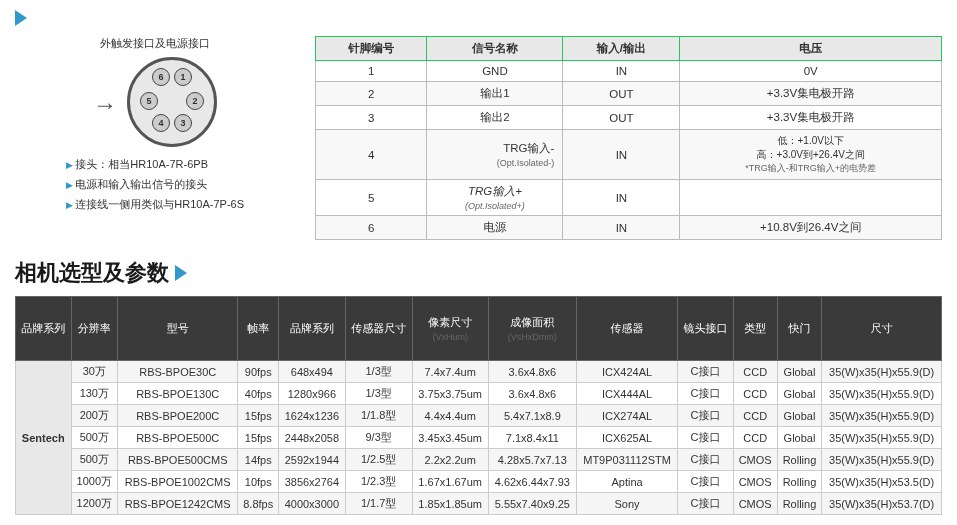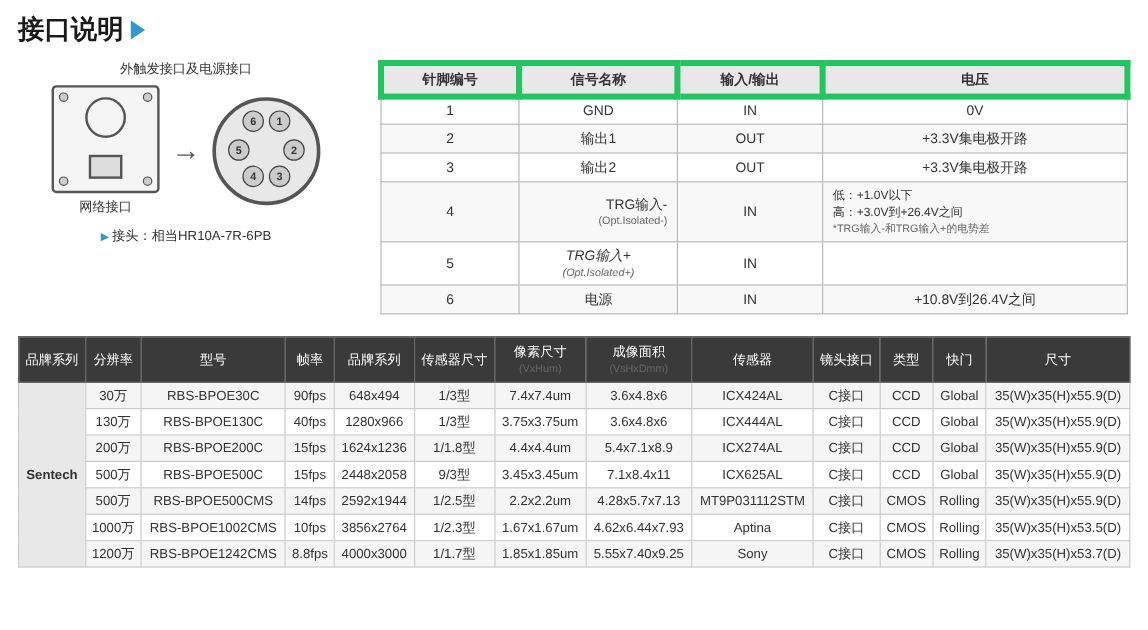--- a/index.html
+++ b/index.html
@@ -171,21 +171,21 @@
     }
 
     .pin-table {
       border-collapse: collapse;
       width: 100%;
       font-size: 11.5px;
     }
 
     .pin-table th {
       background: #e8e8e8;
-      border: 5px solid #22c55e;
+      border: 1px solid #22c55e;
       padding: 4px 8px;
       text-align: center;
       font-weight: bold;
     }
 
     .pin-table td {
       border: 1px solid #bbb;
       padding: 4px 8px;
       text-align: center;
     }
@@ -212,21 +212,21 @@
     .product-table {
       border-collapse: collapse;
       width: 100%;
       font-size: 11px;
     }
 
     .product-table th {
       background: #3a3a3a;
       color: #fff;
       border: 1px solid #666;
-      padding: 5px 4px;
+      padding: 18px 4px;
       text-align: center;
       font-weight: normal;
     }
 
     .product-table td {
       border: 1px solid #ccc;
       padding: 3px 4px;
       text-align: center;
     }
 
@@ -247,40 +247,29 @@
       font-size: 9px;
       color: #666;
     }
   </style>
 </head>
 <body>
 
 <div class="page-wrapper">
 
   <div class="section-title">
-    <h2>接口说明</h2>
     <span class="title-arrow"></span>
   </div>
 
   <div class="interface-section">
 
     <div class="connector-diagram">
       <div class="ext-label">外触发接口及电源接口</div>
       <div class="diagram-row">
 
-        <div style="display:flex;flex-direction:column;align-items:center;">
-          <div class="camera-box">
-            <div class="screw tl"></div>
-            <div class="screw tr"></div>
-            <div class="screw bl"></div>
-            <div class="screw br"></div>
-            <div class="rj45"></div>
-          </div>
-          <div class="net-label">网络接口</div>
-        </div>
 
         <div class="arrow-right">→</div>
 
         <div style="display:flex;flex-direction:column;align-items:center;">
           <div class="circular-connector">
 
             <div style="position:relative;width:72px;height:72px;">
 
               <div class="pin" style="top:2px;left:38px;">1</div>
 
@@ -293,20 +282,22 @@
               <div class="pin" style="top:48px;left:38px;">3</div>
 
               <div class="pin" style="top:48px;left:16px;">4</div>
             </div>
           </div>
         </div>
       </div>
 
       <div class="bullet-list">
         <div>接头：相当HR10A-7R-6PB</div>
+        <div>电源和输入输出信号的接头</div>
+        <div>连接线一侧用类似与HR10A-7P-6S</div>
       </div>
     </div>
 
     <div class="pin-table-wrapper">
       <table class="pin-table">
         <thead>
           <tr>
             <th>针脚编号</th>
             <th>信号名称</th>
             <th>输入/输出</th>
@@ -329,39 +320,43 @@
           <tr>
             <td>3</td>
             <td>输出2</td>
             <td>OUT</td>
             <td>+3.3V集电极开路</td>
           </tr>
           <tr>
             <td>4</td>
             <td style="text-align:right;">TRG输入-<br><span class="sub-label">(Opt.Isolated-)</span></td>
             <td>IN</td>
-            <td style="text-align:left;font-size:10px;">低：+1.0V以下<br>高：+3.0V到+26.4V之间<br><span class="sub-label">*TRG输入-和TRG输入+的电势差</span></td>
+            <td style="text-align:center;font-size:10px;">低：+1.0V以下<br>高：+3.0V到+26.4V之间<br><span class="sub-label">*TRG输入-和TRG输入+的电势差</span></td>
           </tr>
           <tr>
             <td>5</td>
             <td style="text-align:center;font-style:italic;">TRG输入+<br><span class="sub-label">(Opt.Isolated+)</span></td>
             <td>IN</td>
             <td></td>
           </tr>
           <tr>
             <td>6</td>
             <td>电源</td>
             <td>IN</td>
             <td>+10.8V到26.4V之间</td>
           </tr>
         </tbody>
       </table>
     </div>
   </div>
 
+  <div class="section2-title">
+    <h2>相机选型及参数</h2>
+    <span class="title-arrow"></span>
+  </div>
 
   <table class="product-table">
     <thead>
       <tr>
         <th>品牌系列</th>
         <th>分辨率</th>
         <th>型号</th>
         <th>帧率</th>
         <th>品牌系列</th>
         <th>传感器尺寸</th>

